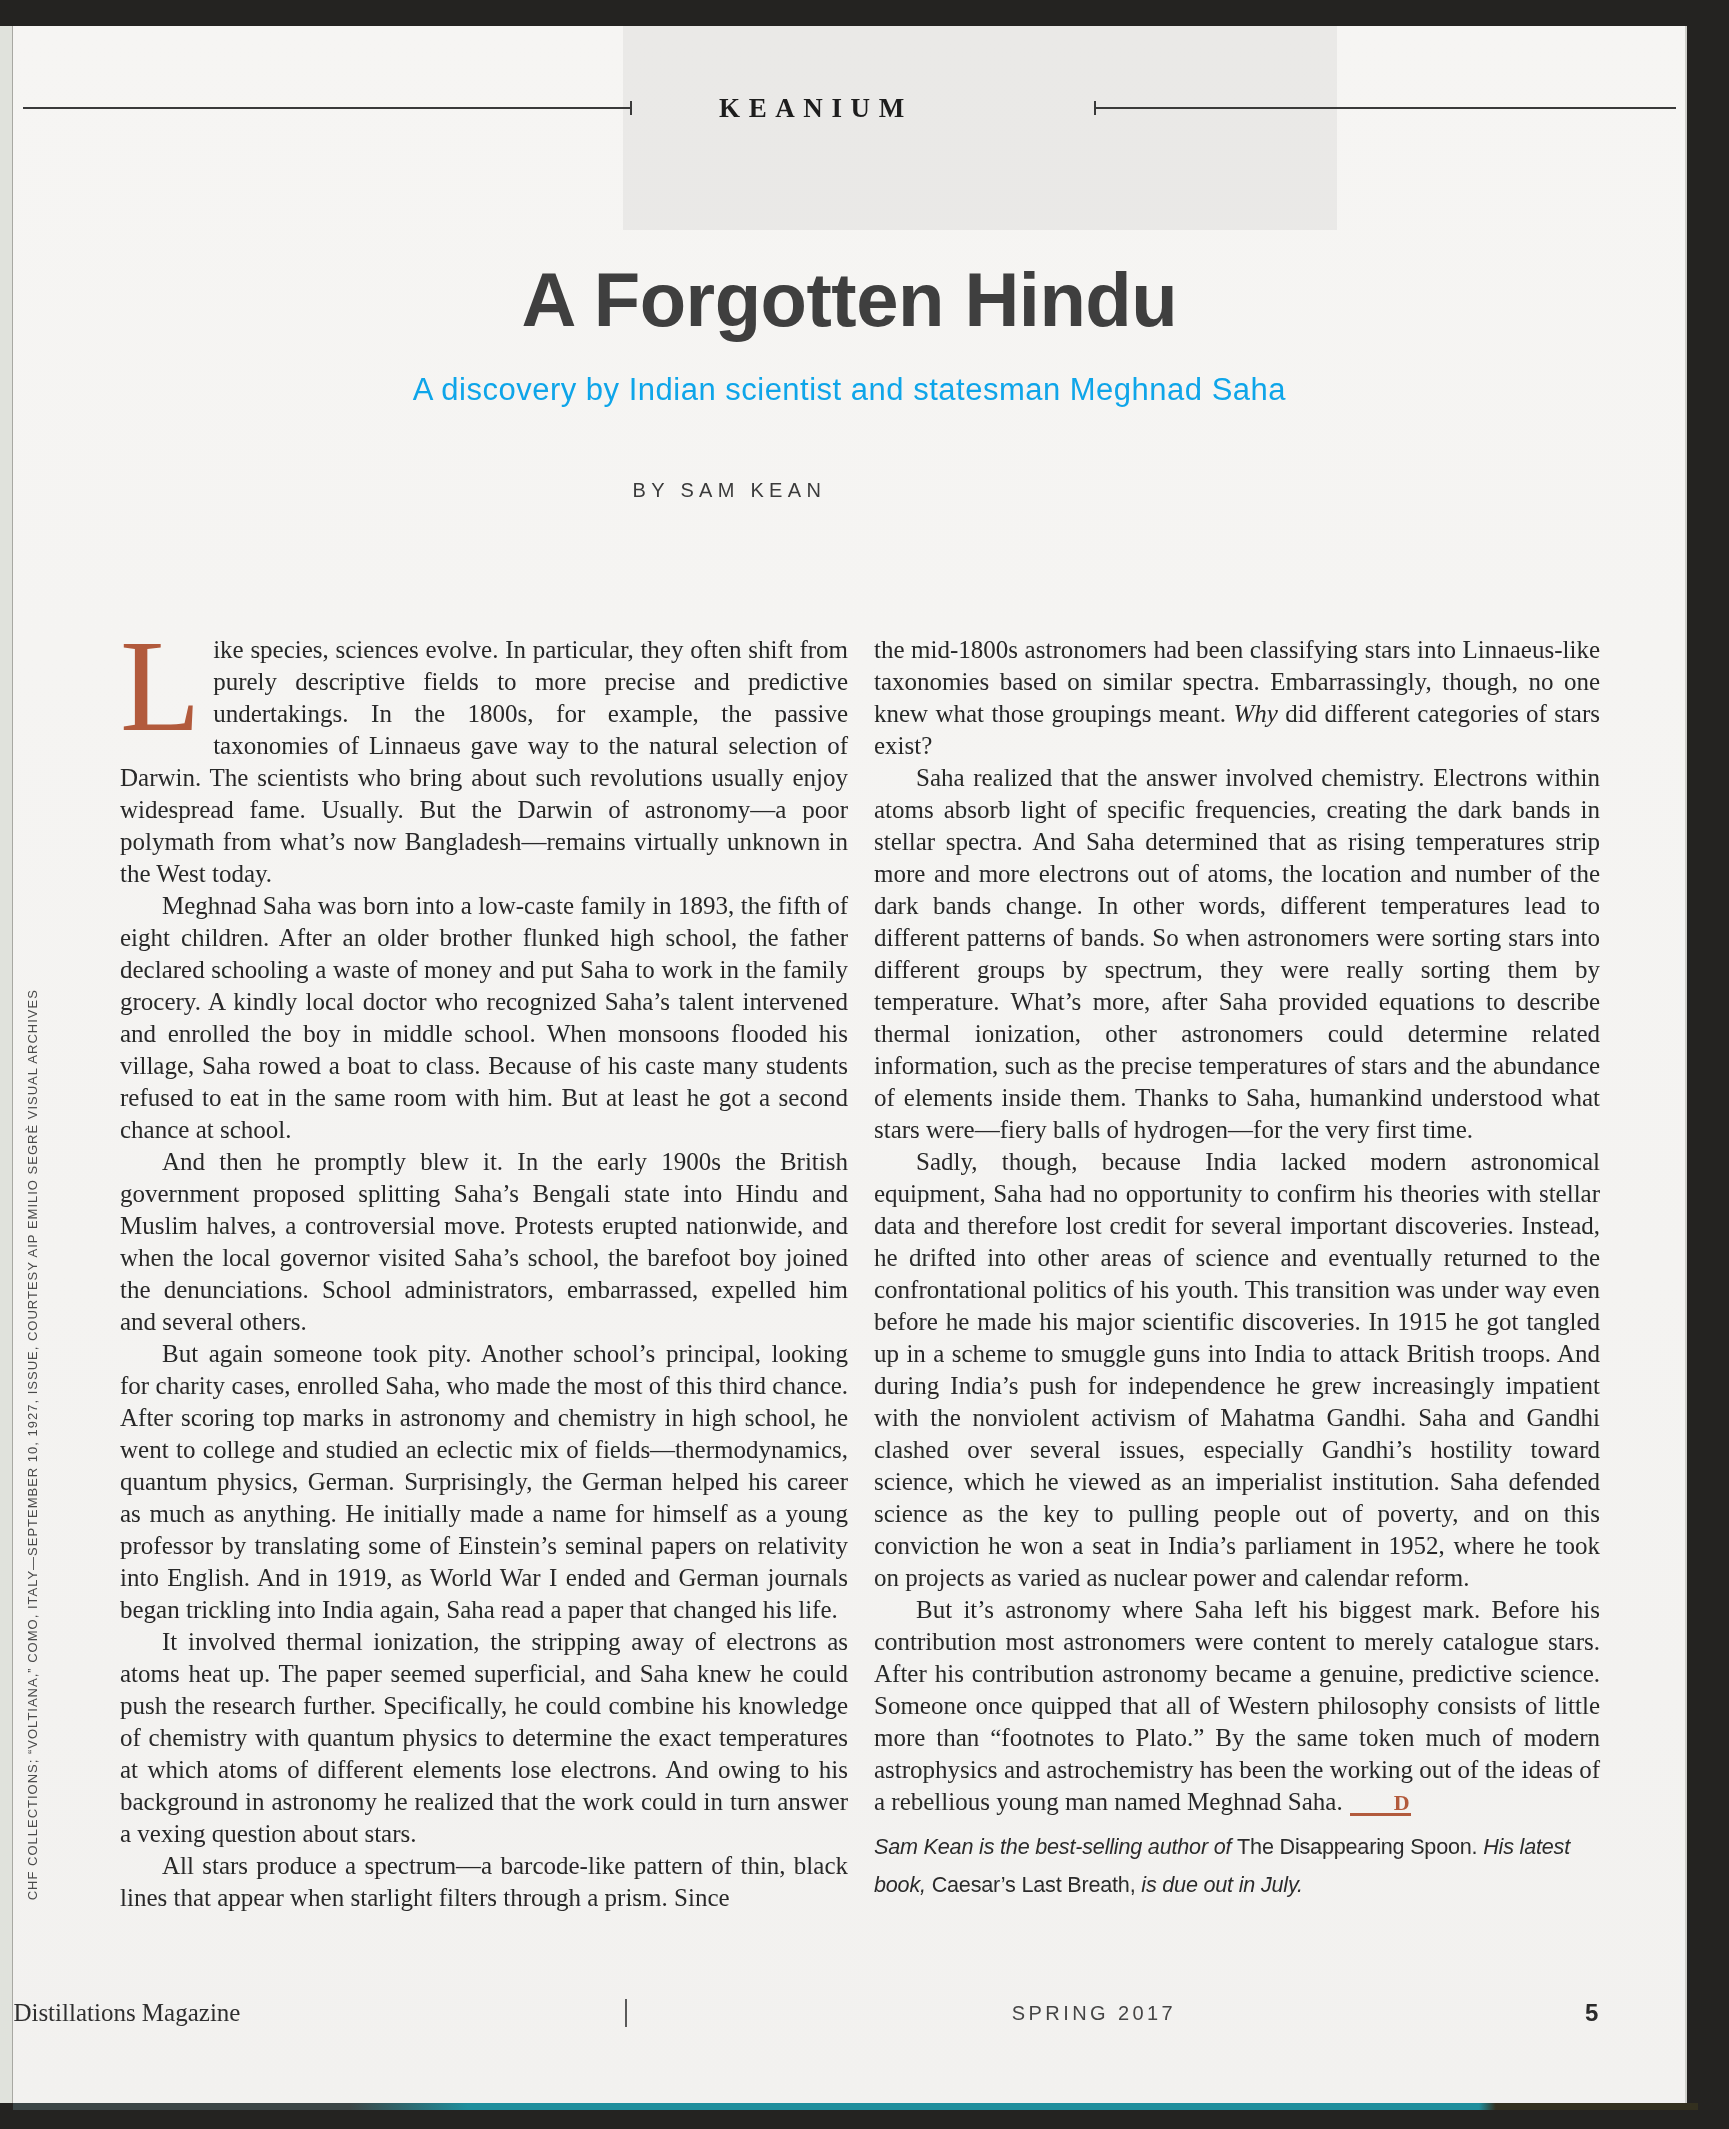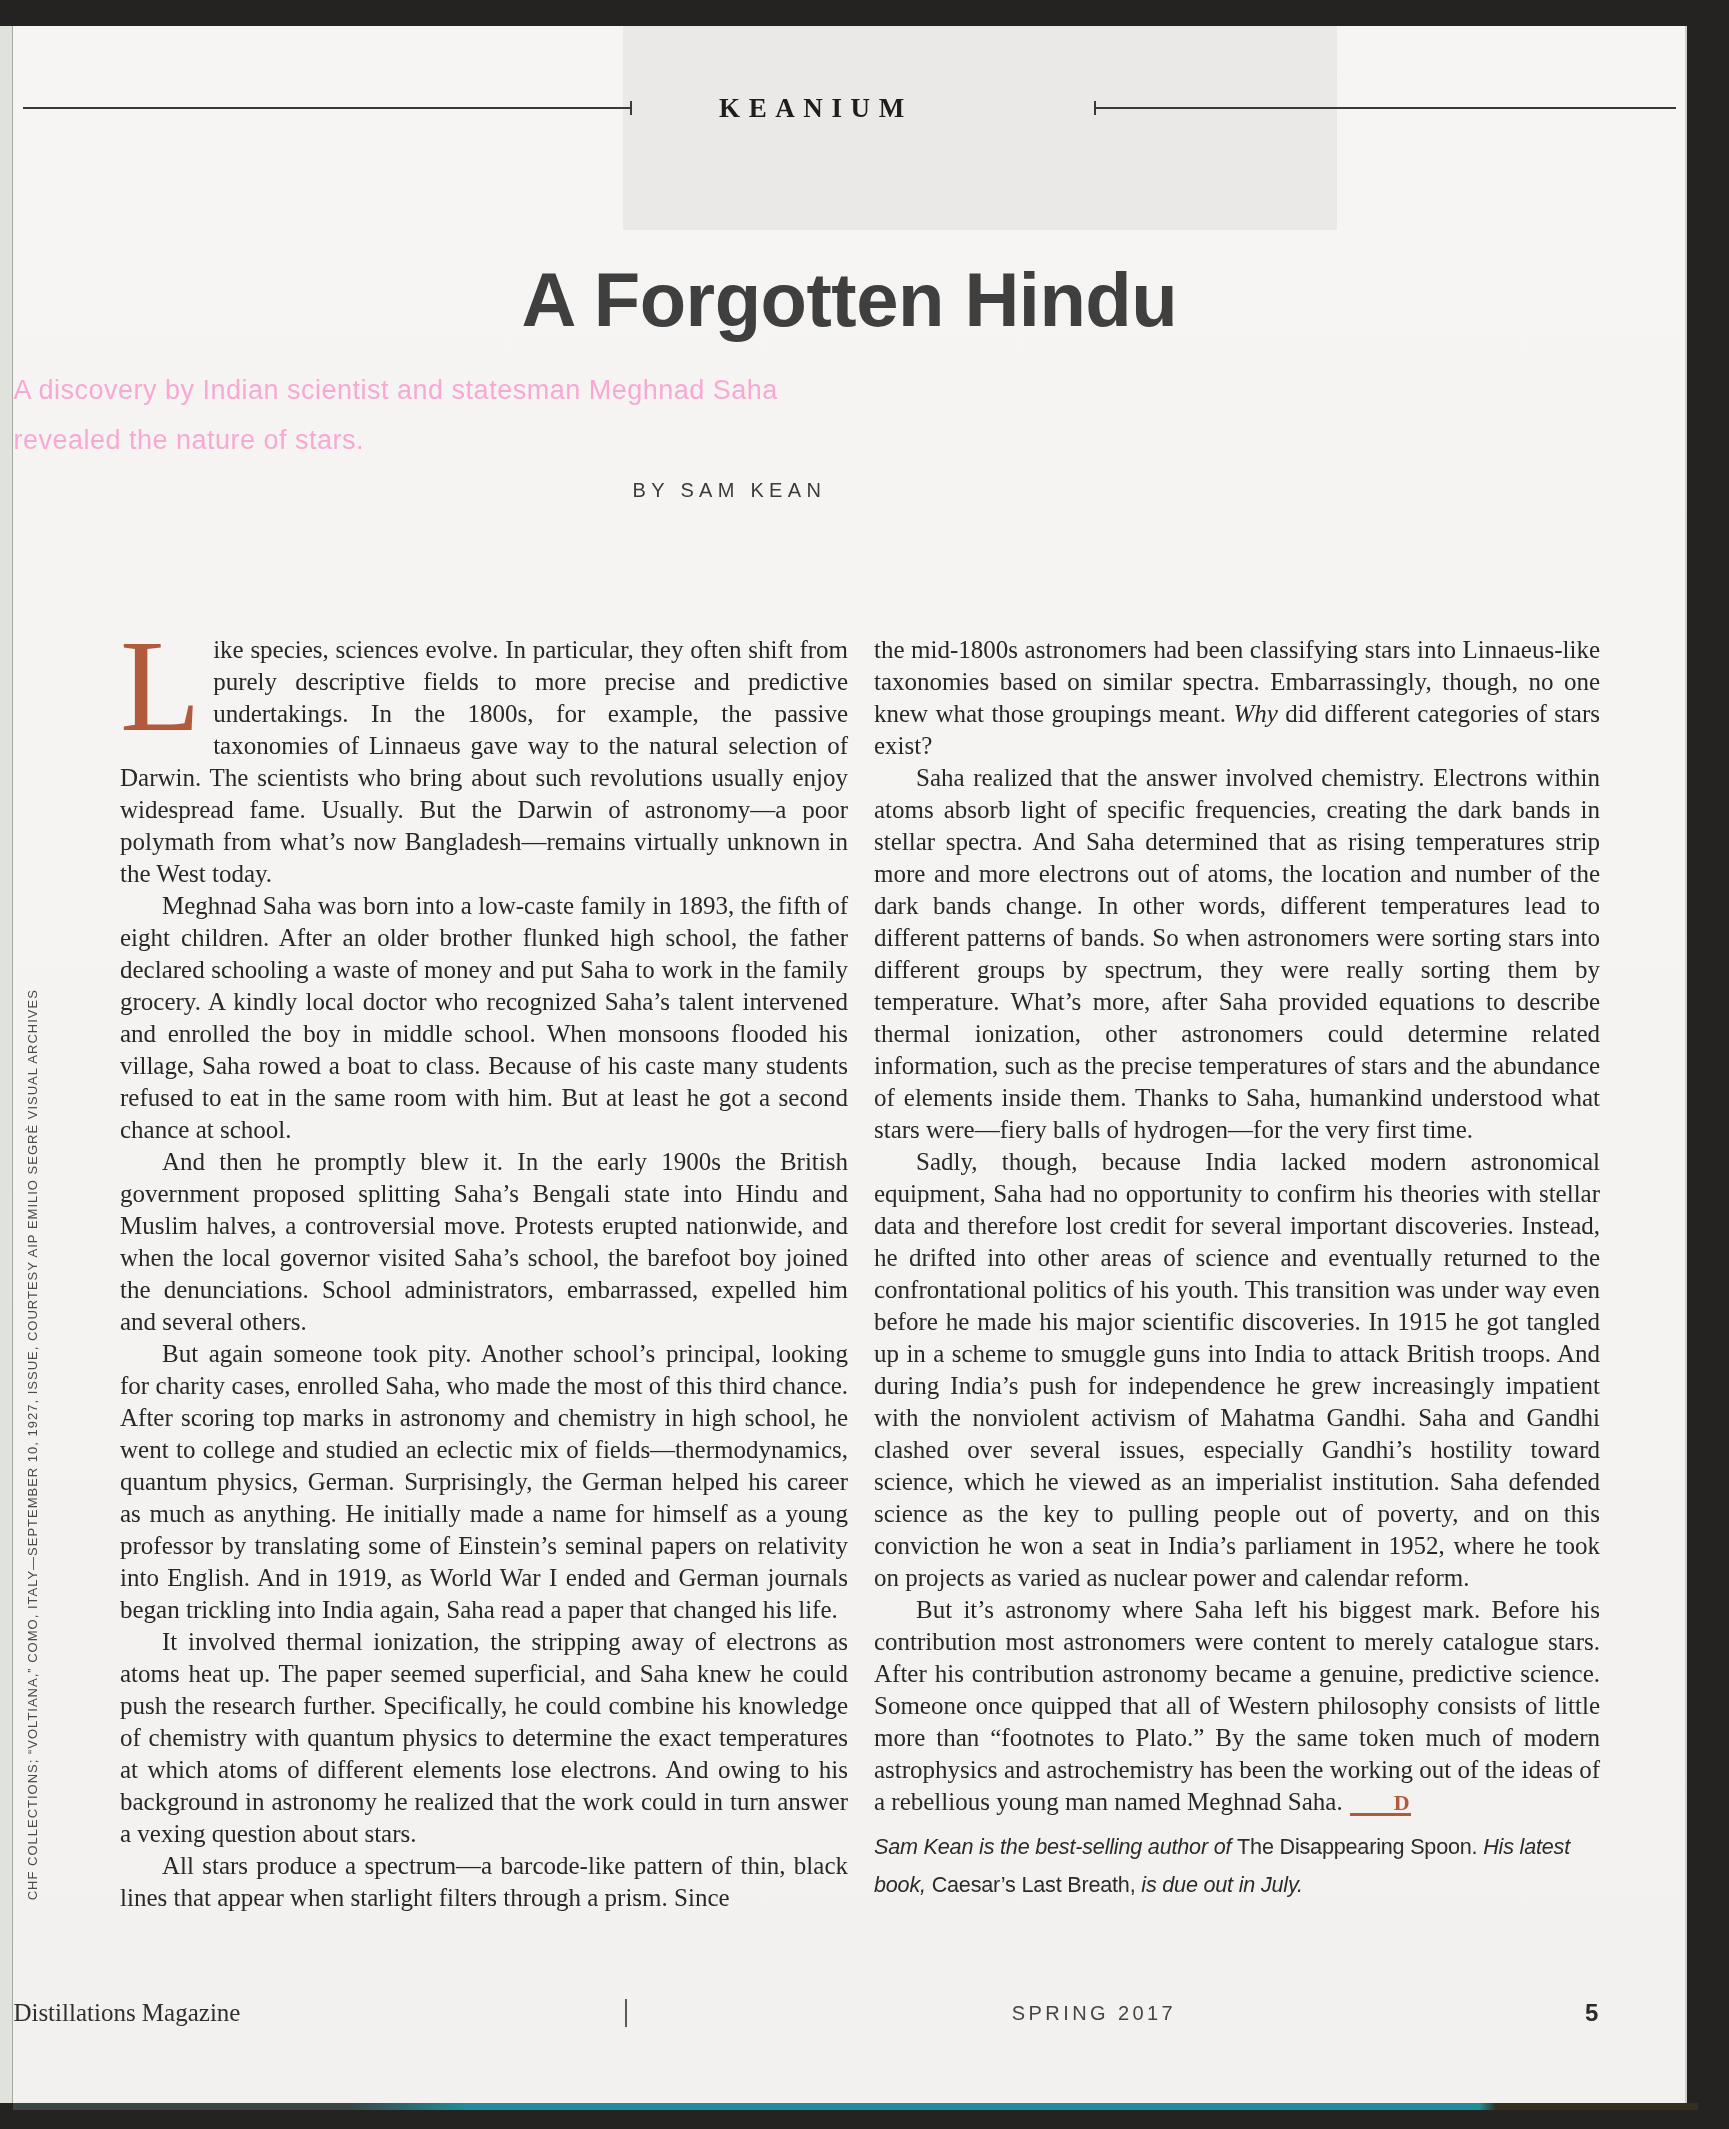--- a/index.html
+++ b/index.html
@@ -21,23 +21,23 @@
   .rule-right{left:1094px;width:582px;}
   .rule .tick{position:absolute;top:-6.2px;width:2.4px;height:14.4px;background:#3a3a3a;}
   .rule-left .tick{right:0;}
   .rule-right .tick{left:0;}
   .section-label{position:absolute;left:13.4px;top:93px;width:1605px;text-align:center;
         font-family:"Liberation Serif",serif;font-weight:bold;font-size:27px;line-height:31px;
         letter-spacing:8.6px;color:#1d1d1d;}
   .title{position:absolute;left:13.4px;top:259px;width:1672px;text-align:center;
         font-family:"Liberation Sans",sans-serif;font-weight:bold;font-size:76px;line-height:81px;
         color:#3f3f3f;letter-spacing:-0.5px;}
-  .subtitle{position:absolute;left:13.4px;top:365px;width:1672px;text-align:left;
-        font-family:"Liberation Sans",sans-serif;font-weight:300;font-size:27px;line-height:50px;
-        color:#f9a8d4;letter-spacing:0.5px;}
+  .subtitle{position:absolute;left:13.4px;top:365px;width:1672px;text-align:center;
+        font-family:"Liberation Sans",sans-serif;font-weight:300;font-size:31px;line-height:50px;
+        color:#0ea5e9;letter-spacing:0.5px;}
   .byline{position:absolute;left:13.4px;top:479px;width:1432px;text-align:center;
         font-family:"Liberation Sans",sans-serif;font-size:20px;color:#3b3b3b;letter-spacing:5.3px;}
   
   .col{position:absolute;top:634px;color:#282828;font-size:25px;line-height:32px;text-align:justify;}
   .col-left{left:120px;width:728px;}
   .col-right{left:874px;width:726px;}
   .body-p{margin:0;padding:0;}
   .body-p.indent{text-indent:42px;}
   .dropcap{float:left;font-family:"Liberation Serif",serif;color:#b25a3c;
         font-size:132px;line-height:96px;height:95px;margin:3.8px 12.5px 0 0;}
@@ -74,21 +74,20 @@
       <span class="tick"></span>
     </div>
   <div class="rule rule-right">
       <span class="tick"></span>
     </div>
   <div class="section-label">KEANIUM</div>
 
   <div class="title">A Forgotten Hindu</div>
   <div class="subtitle">
     <div>A discovery by Indian scientist and statesman Meghnad Saha</div>
-    <div>revealed the nature of stars.</div>
   </div>
   <div class="byline">BY SAM KEAN</div>
 
   <div class="col col-left">
       <p class="body-p"><span class="dropcap">L</span><span>ike species, sciences evolve. In particular, they often shift from purely descriptive fields to more precise and predictive undertakings. In the 1800s, for example, the passive taxonomies of Linnaeus gave way to the natural selection of Darwin. The scientists who bring about such revolutions usually enjoy widespread fame. Usually. But the Darwin of astronomy—a poor polymath from what’s now Bangladesh—remains virtually unknown in the West today.</span></p>
       <p class="body-p indent"><span>Meghnad Saha was born into a low-caste family in 1893, the fifth of eight children. After an older brother flunked high school, the father declared schooling a waste of money and put Saha to work in the family grocery. A kindly local doctor who recognized Saha’s talent intervened and enrolled the boy in middle school. When monsoons flooded his village, Saha rowed a boat to class. Because of his caste many students refused to eat in the same room with him. But at least he got a second chance at school.</span></p>
       <p class="body-p indent"><span>And then he promptly blew it. In the early 1900s the British government proposed splitting Saha’s Bengali state into Hindu and Muslim halves, a controversial move. Protests erupted nationwide, and when the local governor visited Saha’s school, the barefoot boy joined the denunciations. School administrators, embarrassed, expelled him and several others.</span></p>
       <p class="body-p indent"><span>But again someone took pity. Another school’s principal, looking for charity cases, enrolled Saha, who made the most of this third chance. After scoring top marks in astronomy and chemistry in high school, he went to college and studied an eclectic mix of fields—thermodynamics, quantum physics, German. Surprisingly, the German helped his career as much as anything. He initially made a name for himself as a young professor by translating some of Einstein’s seminal papers on relativity into English. And in 1919, as World War I ended and German journals began trickling into India again, Saha read a paper that changed his life.</span></p>
       <p class="body-p indent"><span>It involved thermal ionization, the stripping away of electrons as atoms heat up. The paper seemed superficial, and Saha knew he could push the research further. Specifically, he could combine his knowledge of chemistry with quantum physics to determine the exact temperatures at which atoms of different elements lose electrons. And owing to his background in astronomy he realized that the work could in turn answer a vexing question about stars.</span></p>
       <p class="body-p indent"><span>All stars produce a spectrum—a barcode-like pattern of thin, black lines that appear when starlight filters through a prism. Since</span></p>

